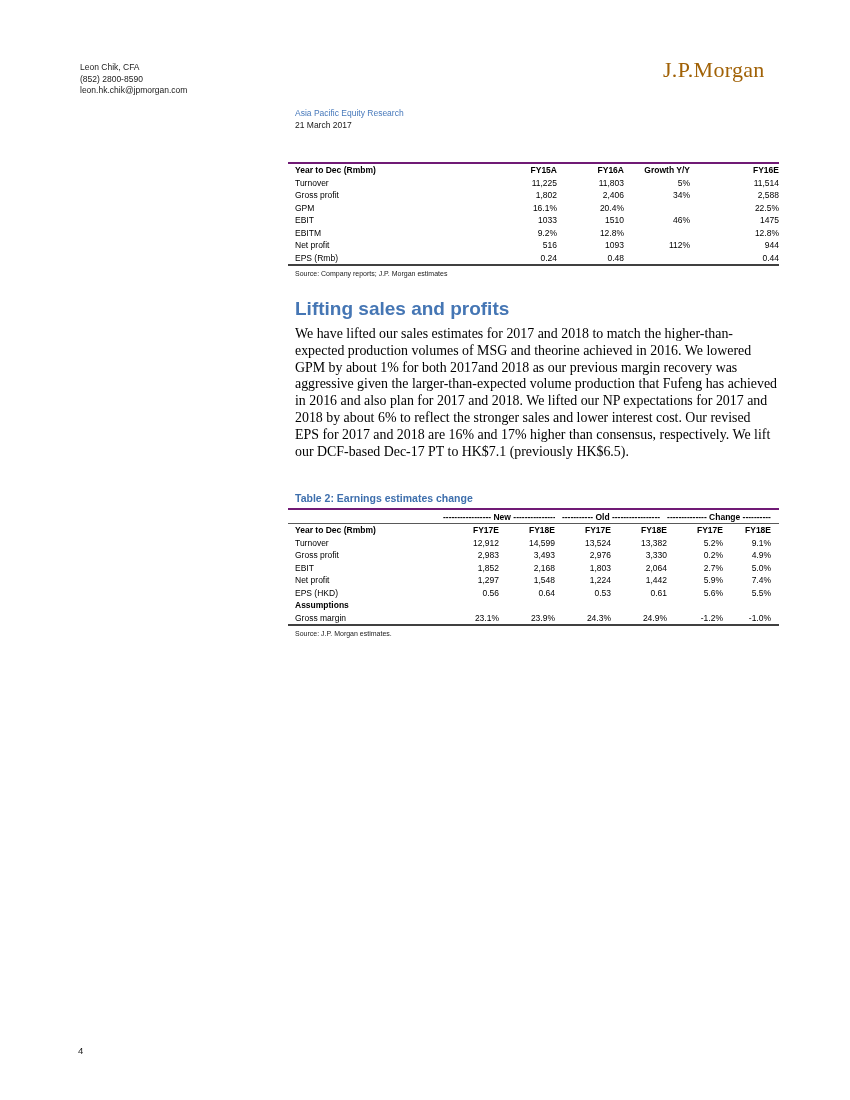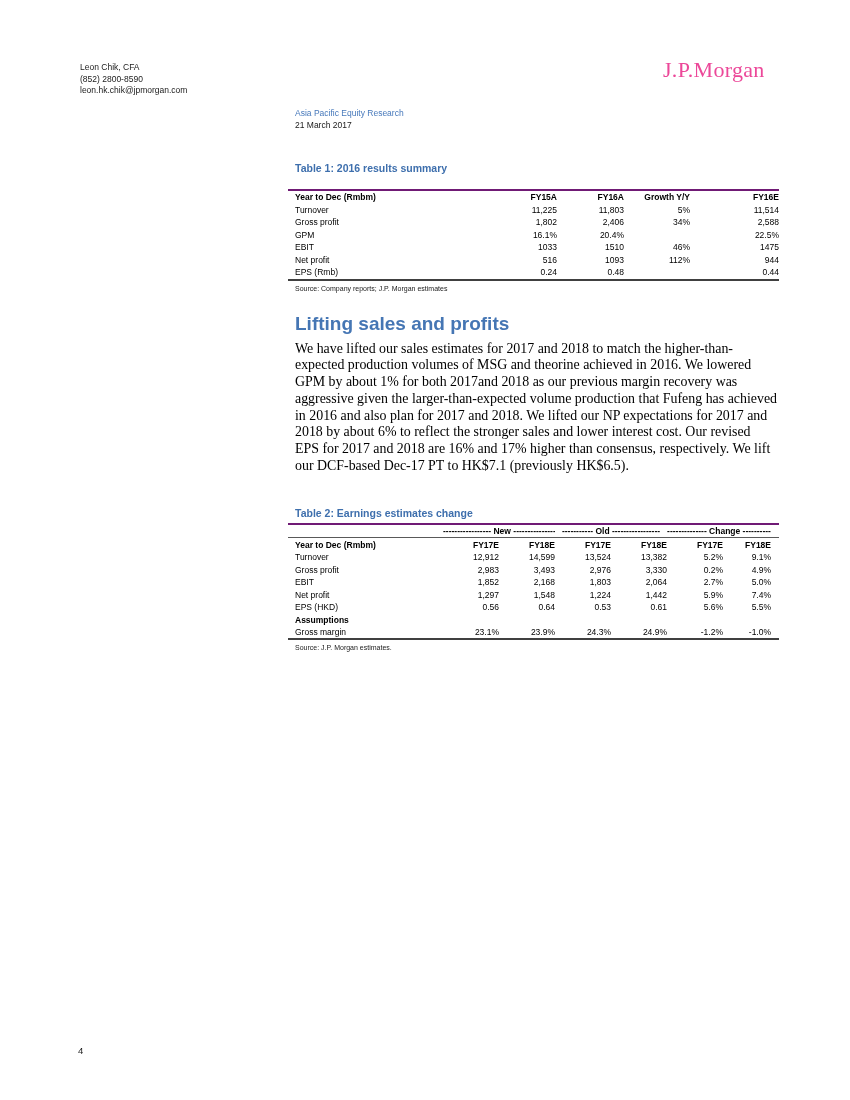--- a/index.html
+++ b/index.html
@@ -8,21 +8,21 @@
     font-family:"Liberation Sans", sans-serif; color:#000; overflow:hidden;
   }
 
   
   .contact { position:absolute; left:80px; top:62px; font-size:8.5px; line-height:11.5px; color:#1a1a1a; }
   .pub { position:absolute; left:295px; top:62px; font-size:8.5px; line-height:11.5px; }
   .pub-title { color:#4779bb; font-weight:normal;margin-top:46px; }
   .pub-date { color:#1a1a1a; }
   .logo {
     position:absolute; left:663px; top:57px;
-    font-family:"Liberation Serif", serif; font-size:22px; letter-spacing:0.3px; color:#ec4899;
+    font-family:"Liberation Serif", serif; font-size:22px; letter-spacing:0.3px; color:#a16207;
   }
 
   
   .content { position:absolute; left:288px; top:162px; width:491px; }
 
   .tbl-title { color:#3e6fad; font-weight:bold; font-size:10.5px; line-height:13px; padding-left:7px; }
   .tbl-title.t1-title { margin:0 0 14px 0; }
   .tbl-title.t2-title { margin:32px 0 3px 0; }
 
   table.datatable {
@@ -66,21 +66,20 @@
 
   <div class="pub">
     <div class="pub-title">Asia Pacific Equity Research</div>
     <div class="pub-date">21 March 2017</div>
   </div>
 
   <div class="logo">J.P.Morgan</div>
 
   <div class="content">
 
-    <div class="tbl-title t1-title">Table 1: 2016 results summary</div>
 
     <table class="datatable t1">
       <colgroup>
         <col style="width:190px">
           <col style="width:79px">
           <col style="width:67px">
         <col style="width:66px">
           <col style="width:89px">
       </colgroup>
       <thead>
@@ -120,20 +119,28 @@
           </tr>
           <tr>
             <td>EBIT</td>
             <td>1033</td>
             <td>1510</td>
             <td>46%</td>
             <td>1475</td>
             <td>2.4%</td>
           </tr>
           <tr>
+            <td>EBITM</td>
+            <td>9.2%</td>
+            <td>12.8%</td>
+            <td></td>
+            <td>12.8%</td>
+            <td></td>
+          </tr>
+          <tr>
             <td>Net profit</td>
             <td>516</td>
             <td>1093</td>
             <td>112%</td>
             <td>944</td>
             <td>15.8%</td>
           </tr>
           <tr>
             <td>EPS (Rmb)</td>
             <td>0.24</td>

